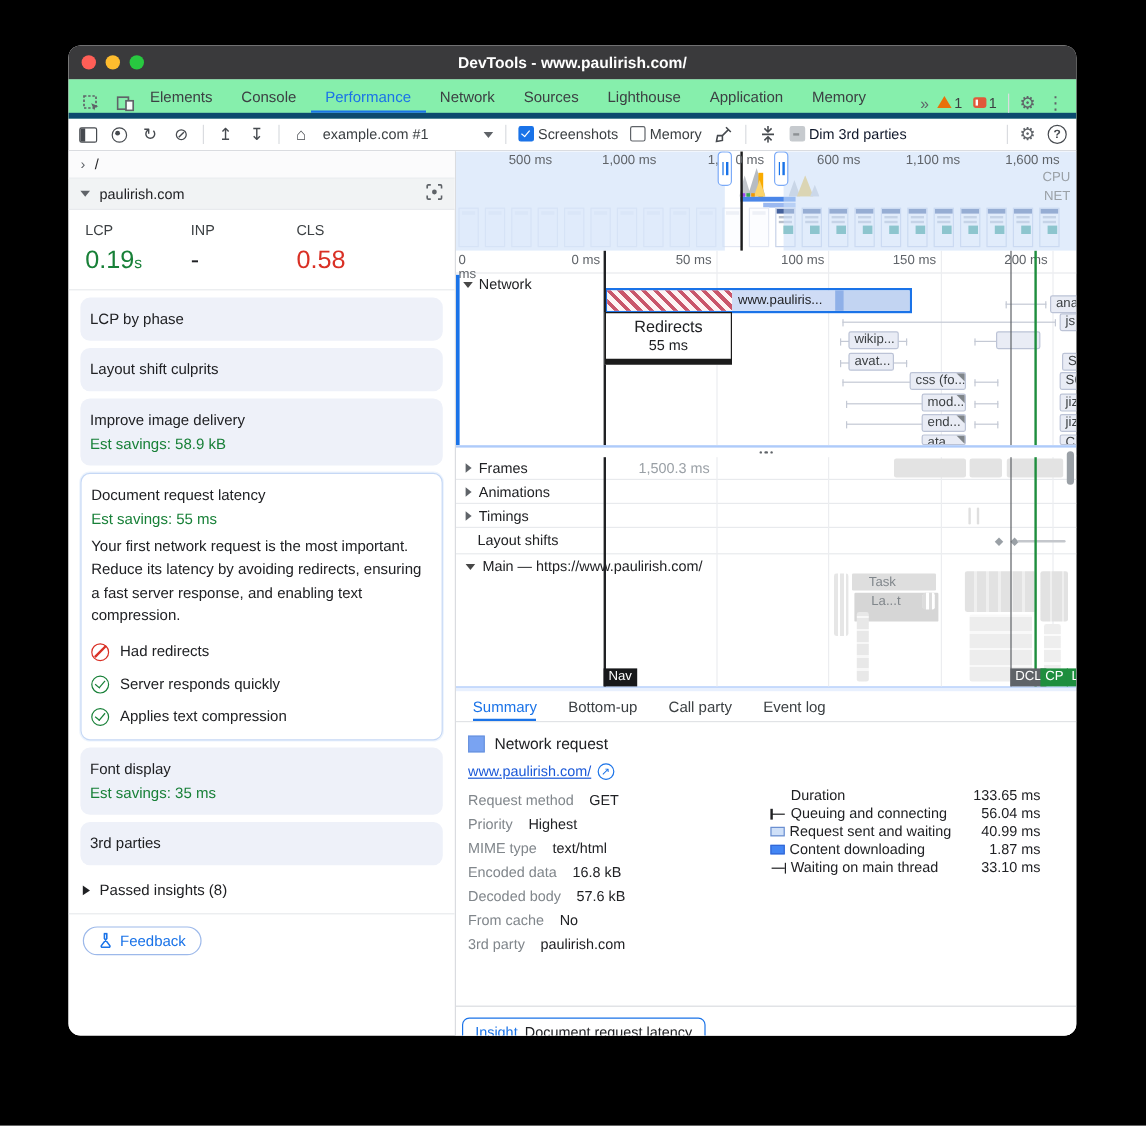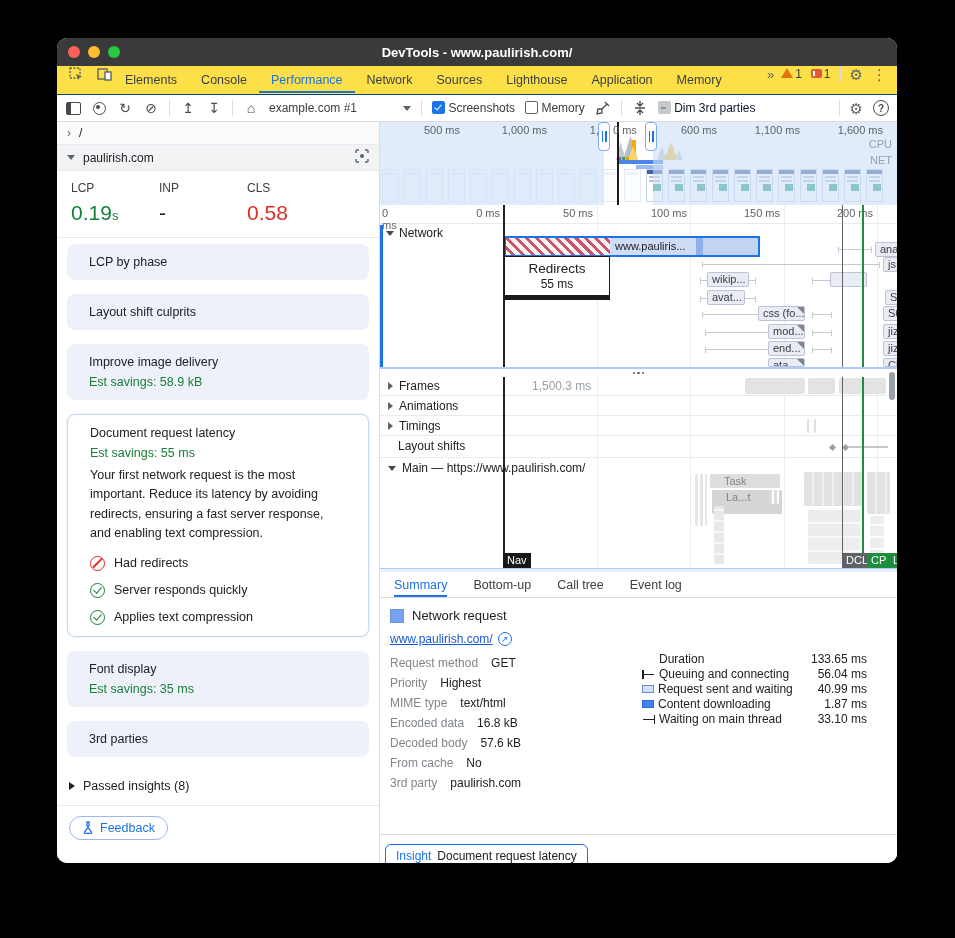--- a/index.html
+++ b/index.html
@@ -7,21 +7,21 @@
        font-family:"Liberation Sans","DejaVu Sans",sans-serif;-webkit-font-smoothing:antialiased}
   .window{position:absolute;left:57px;top:38px;width:840px;height:825px;border-radius:10px;
           overflow:hidden;background:#fff;box-shadow:0 18px 50px rgba(0,0,0,.65)}
   
   .titlebar{height:28px;background:#3a3a3c;display:flex;align-items:center;position:relative}
   .lights{position:absolute;left:11px;top:8px;display:flex;gap:8px}
   .light{width:12px;height:12px;border-radius:50%}
   .l-red{background:#ff5f57}.l-yel{background:#febc2e}.l-grn{background:#28c840}
   .title{flex:1;text-align:center;color:#fff;font-size:13px;font-weight:bold}
   
-  .tabbar{height:28px;background:#fde047;border-bottom:1px solid #0c4a6e;display:flex;align-items:flex-start;
+  .tabbar{height:28px;background:#86efac;border-bottom:5px solid #0c4a6e;display:flex;align-items:flex-end;
           font-size:12.5px;color:#333}
   .tb-ic{width:18px;height:16px;margin-left:10px;display:flex;align-items:center;justify-content:center;color:#5f6368}
   .ptab{padding:0 12px;height:27px;display:flex;align-items:center;color:#3c4043;cursor:default}
   .ptab.active{color:#1a73e8;box-shadow:inset 0 -2px 0 #1a73e8}
   .tb-right{margin-left:auto;display:flex;align-items:center;gap:9px;padding-right:10px}
   .ovflw{color:#5f6368;font-size:13px;letter-spacing:-2px}
   .warn-tri{width:0;height:0;border-left:6px solid transparent;border-right:6px solid transparent;
             border-bottom:10px solid #e8710a;display:inline-block}
   .issue-sq{width:11px;height:9px;background:#e05a3a;border-radius:2px;display:inline-block;position:relative}
   .issue-sq::after{content:"";position:absolute;left:2px;top:2px;width:2px;height:5px;background:#fff}
@@ -56,21 +56,21 @@
   .chev{color:#5f6368;font-size:12px}
   .tri-d{width:0;height:0;border-left:4px solid transparent;border-right:4px solid transparent;border-top:5px solid #5f6368}
   .focus-ic{margin-left:auto}
   .metrics{display:flex;padding:10px 14px 12px;border-bottom:1px solid #e8eaed}
   .metric{width:88px}
   .m-lbl{font-size:12px;color:#3c4043;margin-bottom:6px}
   .m-val{font-size:21px;color:#202124}
   .m-val.green{color:#188038}.m-val.red{color:#d93025}
   .m-unit{font-size:13px}
   .cards{padding:6px 10px 0;overflow:hidden}
-  .card{background:#eef1f9;border-radius:8px;padding:11px 22px;margin-bottom:14px;font-size:12.5px;color:#202124}
+  .card{background:#eef1f9;border-radius:8px;padding:11px 8px;margin-bottom:6px;font-size:12.5px;color:#202124}
   .card .sav{color:#188038;margin-top:6px}
   .card.open{background:#fff;border:1px solid #c6d8f5;box-shadow:0 0 0 1px rgba(26,115,232,.08)}
   .card.open .body{margin-top:6px;line-height:1.55;color:#202124}
   .chkrow{display:flex;align-items:center;gap:9px;margin-top:12px}
   .ico-fail{width:13px;height:13px;border:1.6px solid #d93025;border-radius:50%;position:relative;flex:none}
   .ico-fail::after{content:"";position:absolute;left:-0.5px;top:5px;width:13px;height:1.6px;background:#d93025;transform:rotate(-45deg)}
   .ico-pass{width:13px;height:13px;border:1.6px solid #188038;border-radius:50%;position:relative;flex:none}
   .ico-pass::after{content:"";position:absolute;left:3.5px;top:1.5px;width:3.5px;height:7px;border:solid #188038;border-width:0 1.6px 1.6px 0;transform:rotate(40deg)}
   .passed{font-size:12.5px;color:#202124;padding:8px 12px 10px;display:flex;align-items:center;gap:8px}
   .tri-r{width:0;height:0;border-top:4px solid transparent;border-bottom:4px solid transparent;border-left:6px solid #202124}
@@ -551,21 +551,21 @@
         <div class="badge" style="left:509px;top:95px;background:#1e8e3e;width:8px">L</div>
       </div>
 
       <div class="sb-thumb" style="left:509px;top:250px;height:28px"></div>
 
       <div class="abs bluestrip"></div>
 
       <div class="abs btabs">
         <span class="btab active">Summary</span>
         <span class="btab">Bottom-up</span>
-        <span class="btab">Call tree</span>
+        <span class="btab">Call party</span>
         <span class="btab">Event log</span>
       </div>
 
       <div class="abs summary">
         <div class="leg-row">
           <span class="leg-sq"></span>
           <span>Network request</span>
         </div>
         <div class="url-row">
           <span class="url">www.paulirish.com/</span>

